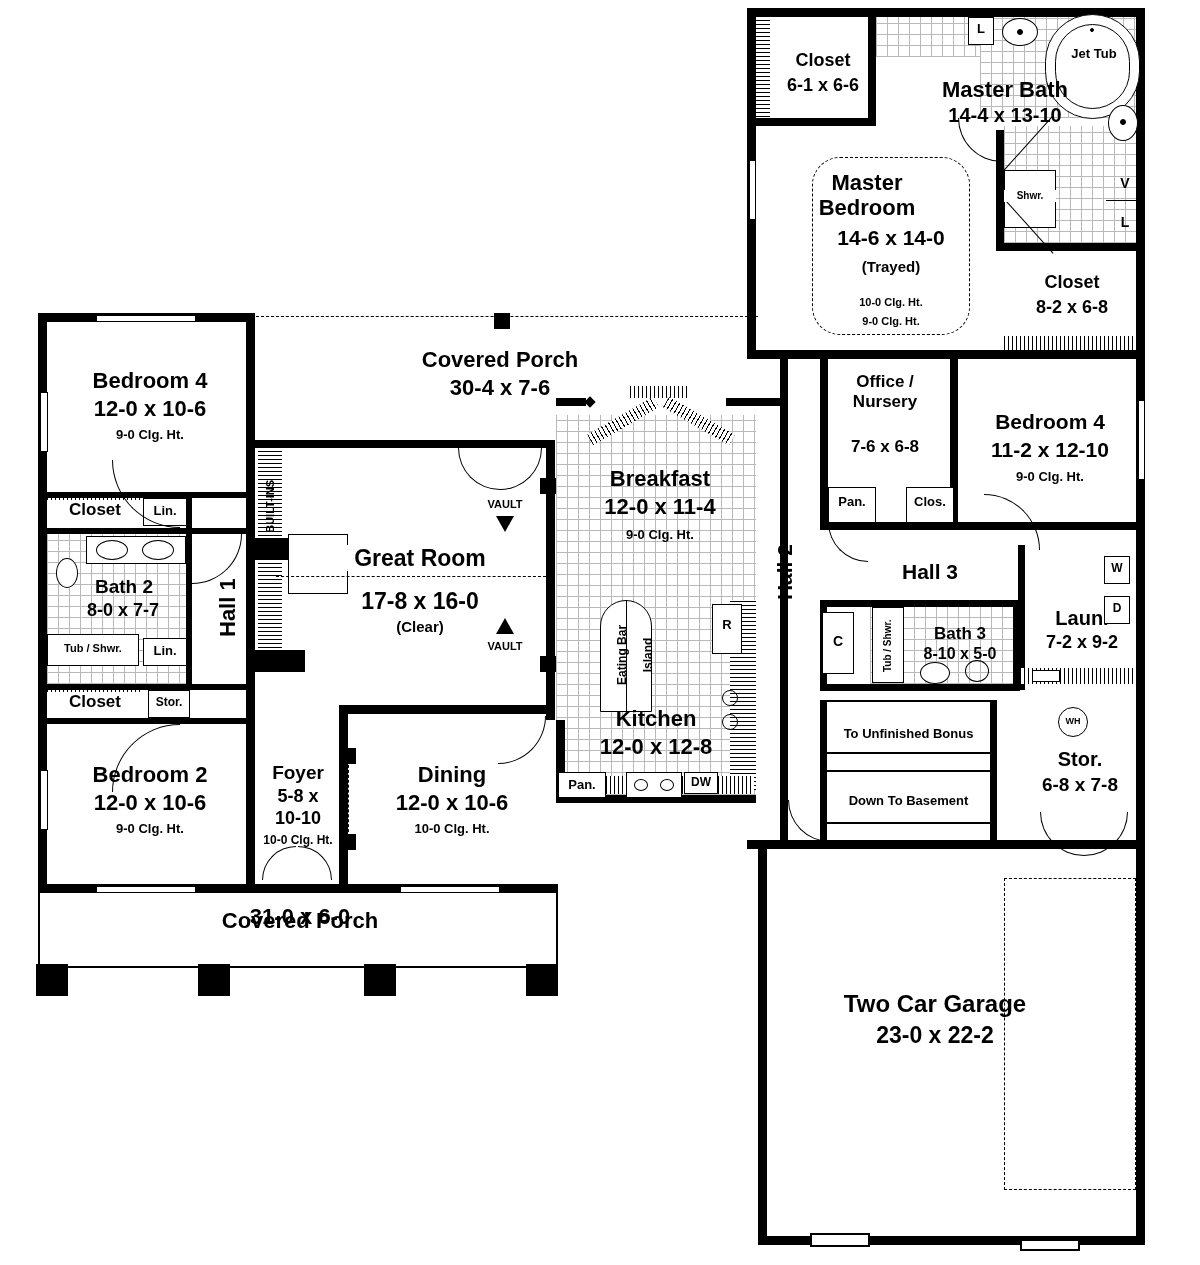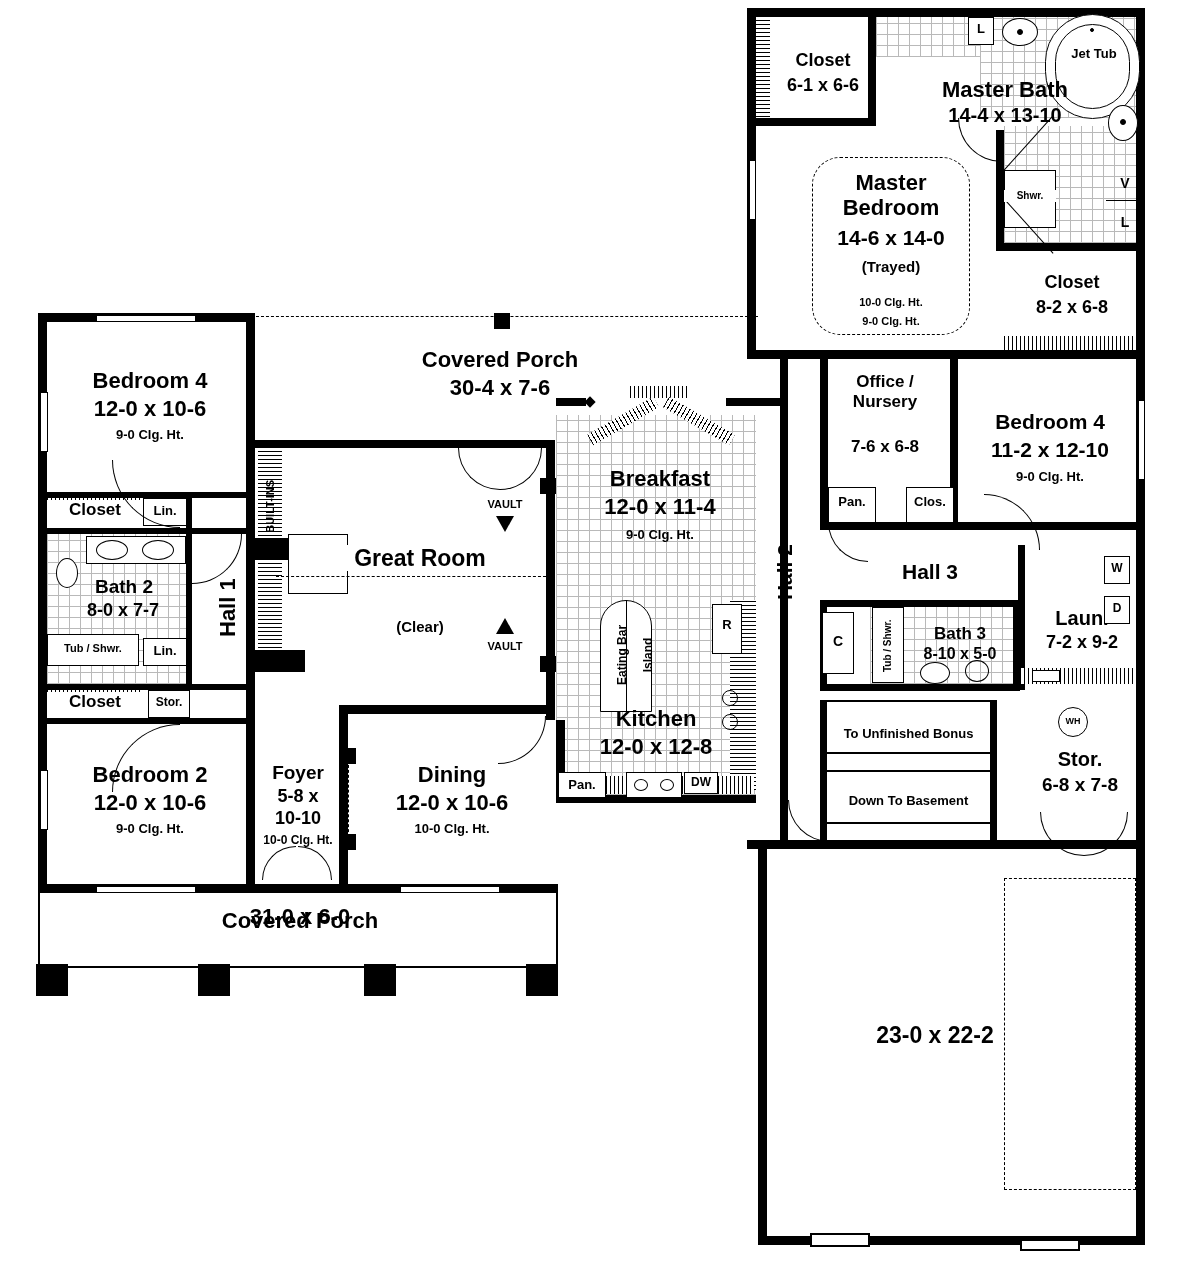--- a/index.html
+++ b/index.html
@@ -76,21 +76,21 @@
   <div class="thin" style="left:1106px;top:200px;width:38px;height:1px;"></div>
 
   <div class="hatch-h" style="position:absolute;left:756px;top:17px;width:14px;height:100px;"></div>
   <div class="lbl name" style="left:770px;top:50px;width:106px;font-size:18px;">Closet</div>
   <div class="lbl name" style="left:770px;top:75px;width:106px;font-size:18px;">6-1 x 6-6</div>
 
   <div class="lbl name" style="left:900px;top:77px;width:210px;font-size:22px;">Master Bath</div>
   <div class="lbl name" style="left:900px;top:104px;width:210px;font-size:20px;">14-4 x 13-10</div>
 
   <div class="dash" style="left:812px;top:157px;width:158px;height:178px;border-radius:28px;"></div>
-  <div class="lbl name" style="left:800px;top:170px;width:182px;font-size:22px;"><span>Master<br>Bedroom</span></div>
+  <div class="lbl name" style="left:776px;top:170px;width:182px;font-size:22px;"><span>Master<br>Bedroom</span></div>
   <div class="lbl name" style="left:800px;top:226px;width:182px;font-size:21px;">14-6 x 14-0</div>
   <div class="lbl" style="left:800px;top:258px;width:182px;font-size:15px;font-weight:bold;">(Trayed)</div>
   <div class="lbl" style="left:800px;top:296px;width:182px;font-size:11px;font-weight:bold;">10-0 Clg. Ht.</div>
   <div class="lbl" style="left:800px;top:315px;width:182px;font-size:11px;font-weight:bold;">9-0 Clg. Ht.</div>
 
   <div class="lbl name" style="left:1004px;top:272px;width:136px;font-size:18px;">Closet</div>
   <div class="lbl name" style="left:1004px;top:297px;width:136px;font-size:18px;">8-2 x 6-8</div>
   <div class="hatch" style="position:absolute;left:1004px;top:336px;width:132px;height:14px;"></div>
 
   <div class="wall" style="left:747px;top:350px;width:398px;height:9px;"></div>
@@ -153,20 +153,21 @@
 
   <div class="circle" style="left:1058px;top:707px;width:30px;height:30px;"></div>
   <div class="lbl" style="left:1058px;top:716px;width:30px;font-size:9px;font-weight:bold;">WH</div>
   <div class="lbl name" style="left:1020px;top:748px;width:120px;font-size:20px;">Stor.</div>
   <div class="lbl name" style="left:1020px;top:774px;width:120px;font-size:19px;">6-8 x 7-8</div>
 
   <div class="wall" style="left:758px;top:849px;width:9px;height:396px;"></div>
   <div class="wall" style="left:1136px;top:845px;width:9px;height:400px;"></div>
   <div class="wall" style="left:758px;top:1236px;width:387px;height:9px;"></div>
   <div class="dash" style="left:1004px;top:878px;width:132px;height:312px;"></div>
+  <div class="lbl name" style="left:790px;top:990px;width:290px;font-size:24px;">Two Car Garage</div>
   <div class="lbl name" style="left:790px;top:1022px;width:290px;font-size:23px;">23-0 x 22-2</div>
   <div class="sq" style="left:810px;top:1233px;width:60px;height:14px;background:#fff;border:2px solid #000;"></div>
   <div class="sq" style="left:1020px;top:1239px;width:60px;height:12px;background:#fff;border:2px solid #000;"></div>
 
   <div class="wall" style="left:38px;top:313px;width:216px;height:9px;"></div>
   <div class="wall" style="left:38px;top:313px;width:9px;height:580px;"></div>
   <div class="wall" style="left:38px;top:884px;width:520px;height:9px;"></div>
   <div class="wall" style="left:246px;top:313px;width:9px;height:135px;"></div>
 
   <div class="dashline" style="left:246px;top:316px;width:512px;"></div>
@@ -229,20 +230,21 @@
   <div class="lbl" style="left:352px;top:822px;width:200px;font-size:13px;font-weight:bold;">10-0 Clg. Ht.</div>
 
   <div class="wall" style="left:255px;top:440px;width:300px;height:8px;"></div>
   <div class="wall" style="left:546px;top:440px;width:9px;height:280px;"></div>
   <div class="hatch-h" style="position:absolute;left:258px;top:448px;width:24px;height:200px;"></div>
   <div class="lbl rot" style="left:220px;top:500px;width:100px;font-size:11px;font-weight:bold;transform:rotate(-90deg);">BUILT-INS</div>
   <div class="wall" style="left:255px;top:538px;width:50px;height:22px;"></div>
   <div class="wall" style="left:255px;top:650px;width:50px;height:22px;"></div>
   <div class="sq" style="left:288px;top:534px;width:60px;height:60px;background:#fff;"></div>
   <div class="lbl name" style="left:300px;top:545px;width:240px;font-size:23px;background:#fff;">Great Room</div>
+  <div class="lbl name" style="left:300px;top:588px;width:240px;font-size:23px;">17-8 x 16-0</div>
   <div class="lbl" style="left:300px;top:618px;width:240px;font-size:15px;font-weight:bold;">(Clear)</div>
   <div class="dashline" style="left:276px;top:576px;width:270px;"></div>
   <div class="lbl" style="left:470px;top:498px;width:70px;font-size:11px;font-weight:bold;">VAULT</div>
   <div class="lbl" style="left:470px;top:640px;width:70px;font-size:11px;font-weight:bold;">VAULT</div>
   <div class="arrowdn" style="left:496px;top:516px;border-left:9px solid transparent;border-right:9px solid transparent;border-top:16px solid #000;"></div>
   <div class="arrowup" style="left:496px;top:618px;border-left:9px solid transparent;border-right:9px solid transparent;border-bottom:16px solid #000;"></div>
   <div class="sq" style="left:540px;top:478px;width:16px;height:16px;background:#000;"></div>
   <div class="sq" style="left:540px;top:656px;width:16px;height:16px;background:#000;"></div>
 
   <div class="tile" style="position:absolute;left:556px;top:415px;width:200px;height:380px;"></div>

